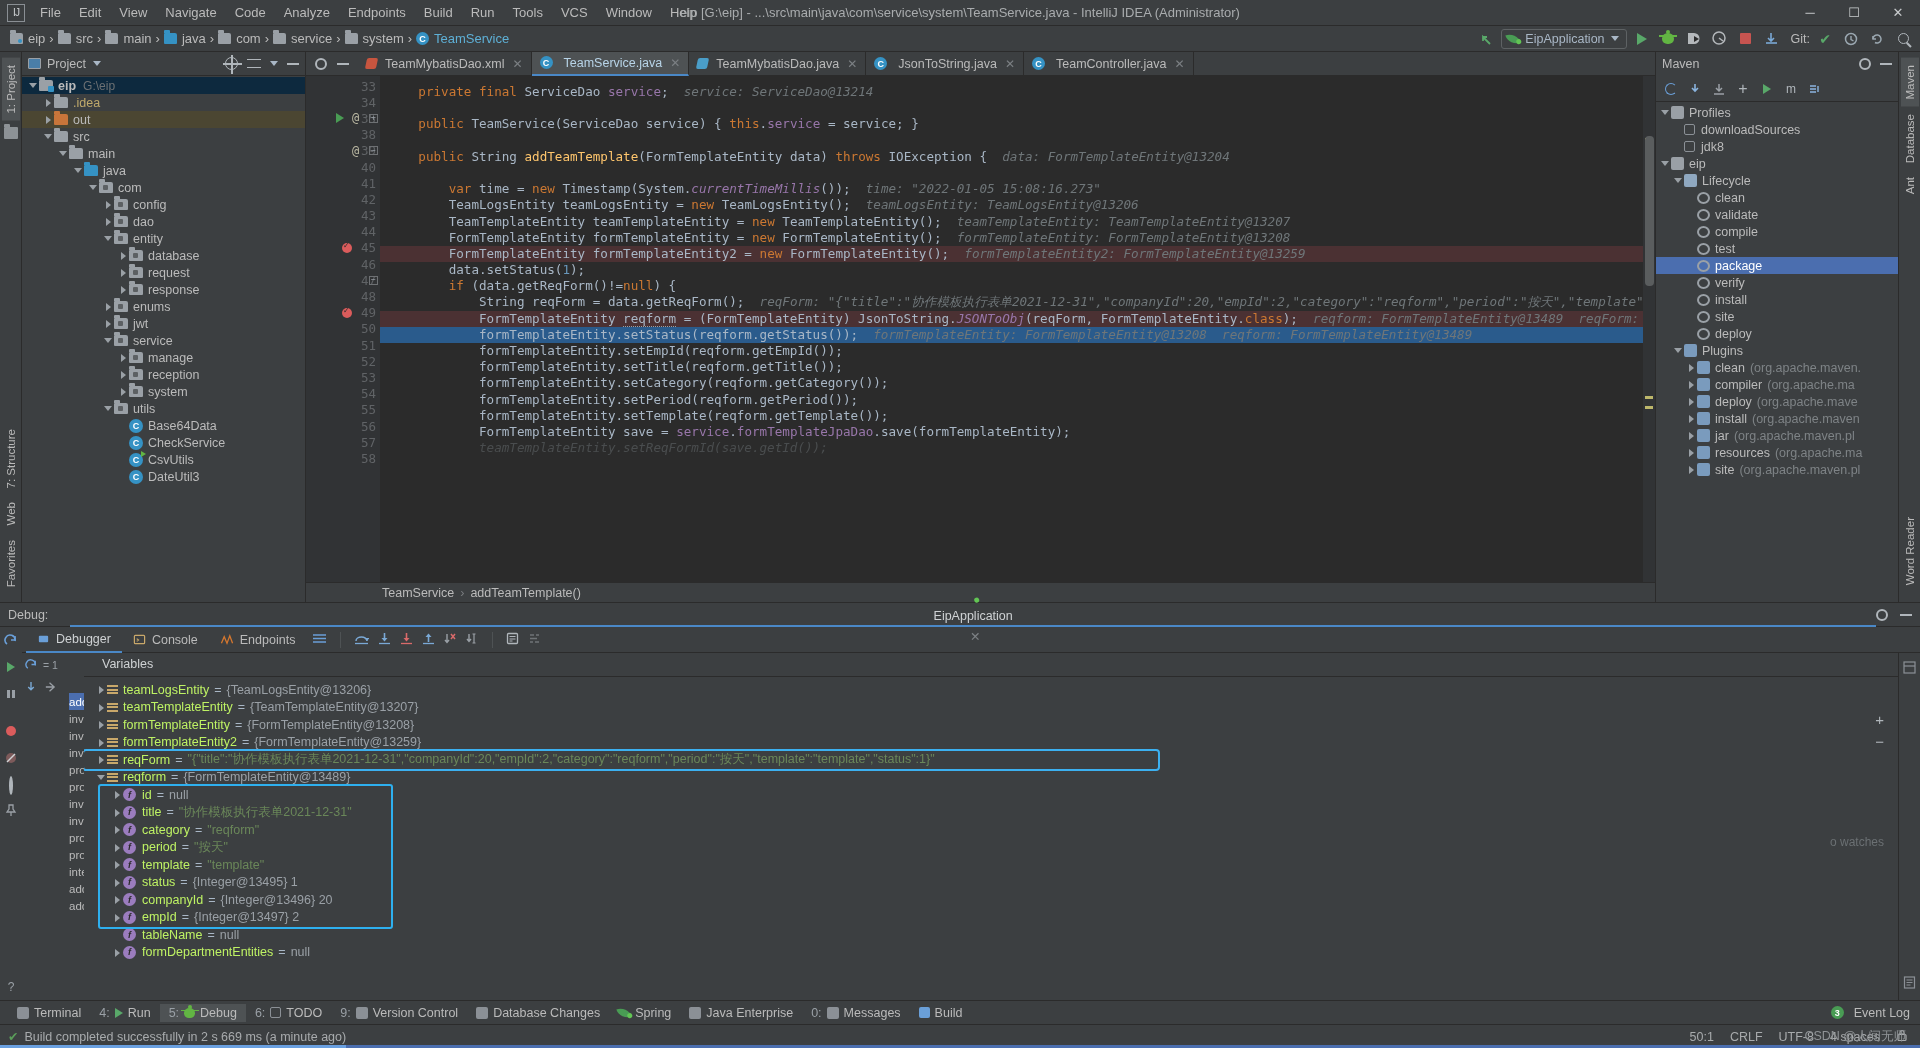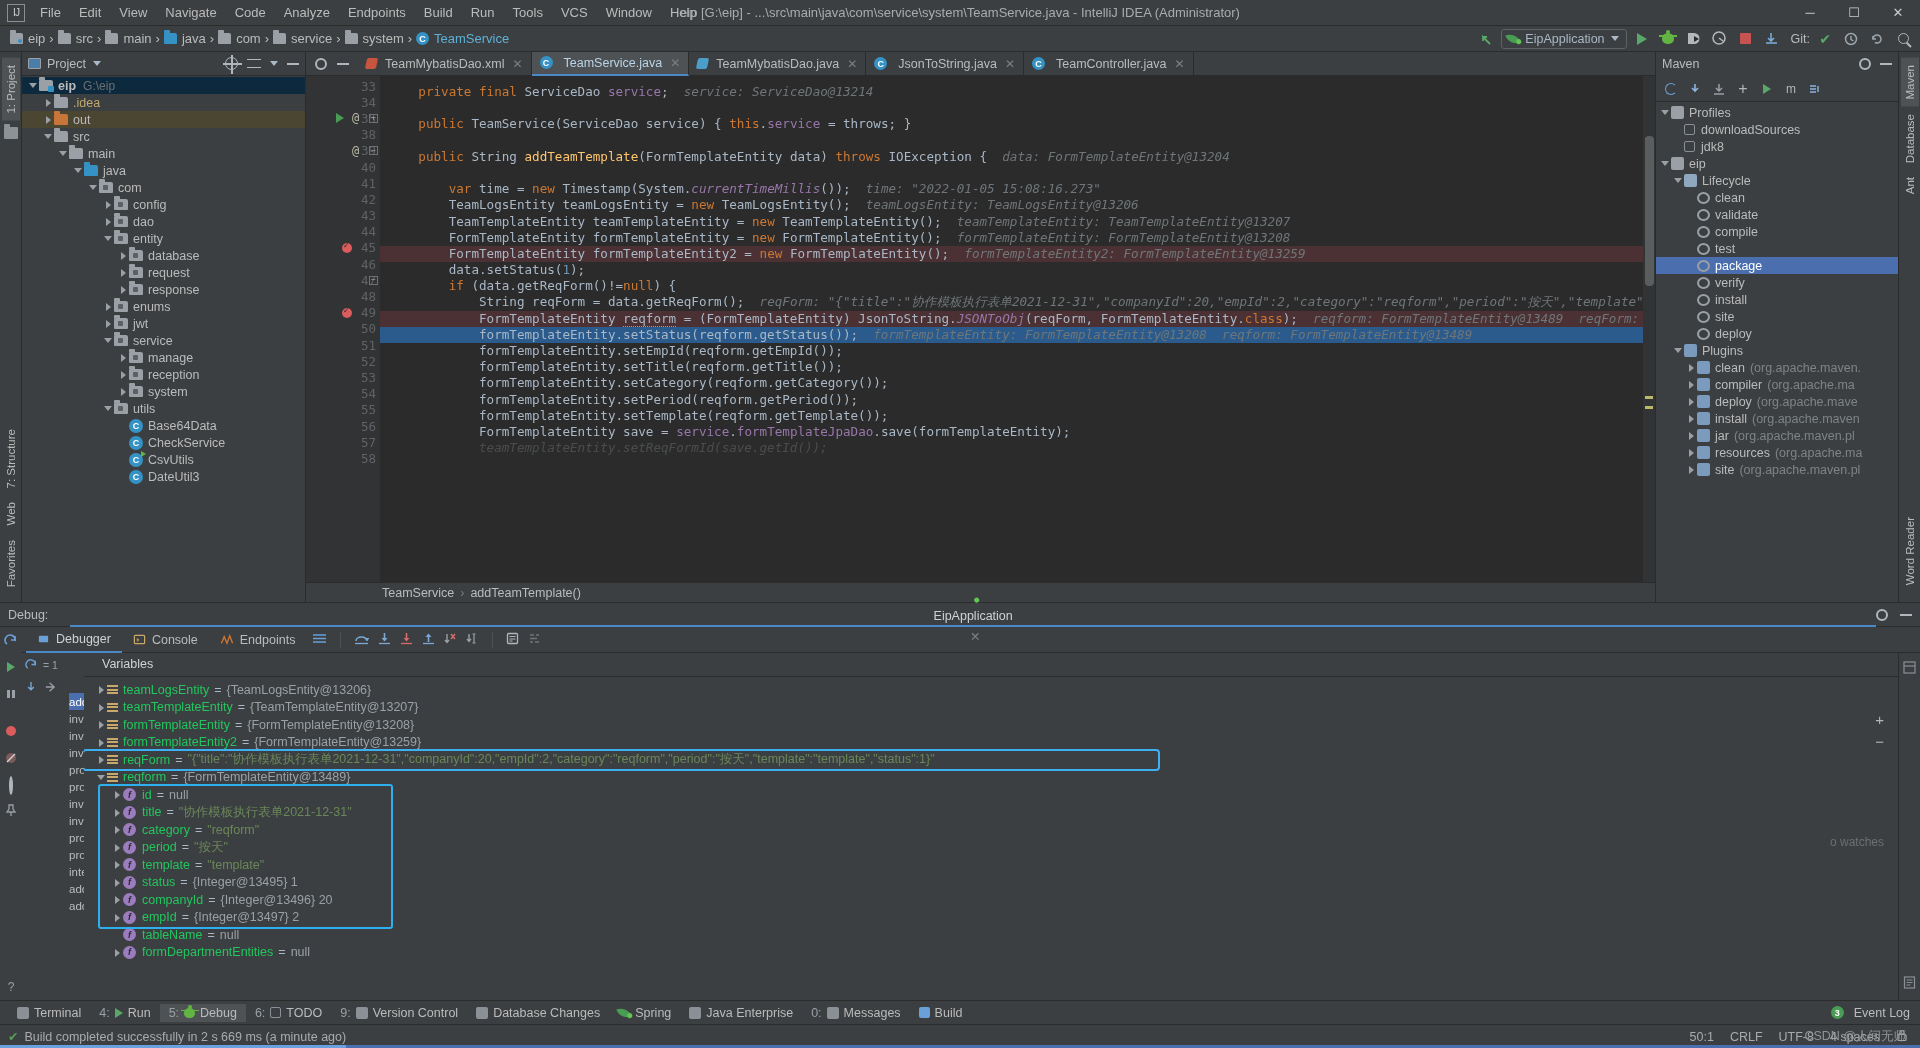--- a/index.html
+++ b/index.html
@@ -223,21 +223,21 @@
 
   .varpanel{ flex:1 1 auto; background:#3c3f41; display:flex; flex-direction:column; min-width:0; }
   .var-tabrow{ height:24px; display:flex; align-items:center; padding-left:10px; border-bottom:1px solid #2b2b2b;}
   .var-tab{ font-size:12.5px; color:#cfd2d4; padding:0 8px; height:24px; display:flex; align-items:center; border-bottom:2px solid transparent;}
   .var-tree{ flex:1 1 auto; overflow:hidden; padding-top:4px; position:relative; font-size:12.5px;}
   .vrow{ height:17.5px; display:flex; align-items:center; white-space:nowrap; padding-left:6px; }
   .vicon-eq{ width:11px;height:11px;margin-right:5px;position:relative;flex:0 0 11px; }
   .vicon-eq i{ position:absolute;left:0;width:11px;height:1.8px;background:#c9a86a; }
   .vicon-f{ width:13px;height:13px;border-radius:50%;background:#9b7cbe;color:#2b2b2b;font-size:9px;display:inline-flex;
             align-items:center;justify-content:center;margin-right:6px;font-weight:bold;flex:0 0 13px; font-style:italic;}
-  .vname{ color:#22c55e; }
+  .vname{ color:#bef264; }
   .veq{ color:#a9b7c6; margin:0 5px; }
   .vval{ color:#9aa0a6; }
   .vval.str{ color:#6a8759; }
   .vhl{ outline:2px solid #3cb0f0; border-radius:2px; }
   .box-hl{ position:absolute; border:2px solid #2eb0ef; border-radius:3px; pointer-events:none; }
   .watches{ position:absolute; right:14px; top:158px; color:#6b7073; font-size:12px; }
   .plus-right{ position:absolute; right:14px; top:34px; color:#b0b6bb; font-size:15px; }
   .minus-right{ position:absolute; right:14px; top:56px; color:#b0b6bb; font-size:15px; }
 
   
@@ -685,21 +685,21 @@
             <div class="gline">
               <span class="num">57</span>
             </div>
             <div class="gline">
               <span class="num">58</span>
             </div>
           </div>
         <div class="codearea" id="codearea">
             <div class="cline">    <span class="kw">private final</span> <span class="txt">ServiceDao</span> <span class="fld">service</span><span class="txt">;</span>  <span class="hint">service: ServiceDao@13214</span></div>
             <div class="cline">&nbsp;</div>
-            <div class="cline">    <span class="kw">public</span> <span class="txt">TeamService(ServiceDao service)</span> <span class="txt">{</span> <span class="kw">this</span><span class="txt">.</span><span class="fld">service</span> <span class="txt">= throws;</span> <span class="txt">}</span></div>
+            <div class="cline">    <span class="kw">public</span> <span class="txt">TeamService(ServiceDao service)</span> <span class="txt">{</span> <span class="kw">this</span><span class="txt">.</span><span class="fld">service</span> <span class="txt">= service;</span> <span class="txt">}</span></div>
             <div class="cline">&nbsp;</div>
             <div class="cline">    <span class="kw">public</span> <span class="txt">String</span> <span class="mth">addTeamTemplate</span><span class="txt">(FormTemplateEntity data)</span> <span class="kw">throws</span> <span class="txt">IOException {</span>  <span class="hint">data: FormTemplateEntity@13204</span></div>
             <div class="cline">&nbsp;</div>
             <div class="cline">        <span class="kw">var</span> <span class="txt">time =</span> <span class="kw">new</span> <span class="txt">Timestamp(System.</span><span class="fld"><i>currentTimeMillis</i></span><span class="txt">());</span>  <span class="hint">time: "2022-01-05 15:08:16.273"</span></div>
             <div class="cline">        <span class="txt">TeamLogsEntity teamLogsEntity =</span> <span class="kw">new</span> <span class="txt">TeamLogsEntity();</span>  <span class="hint">teamLogsEntity: TeamLogsEntity@13206</span></div>
             <div class="cline">        <span class="txt">TeamTemplateEntity teamTemplateEntity =</span> <span class="kw">new</span> <span class="txt">TeamTemplateEntity();</span>  <span class="hint">teamTemplateEntity: TeamTemplateEntity@13207</span></div>
             <div class="cline">        <span class="txt">FormTemplateEntity formTemplateEntity =</span> <span class="kw">new</span> <span class="txt">FormTemplateEntity();</span>  <span class="hint">formTemplateEntity: FormTemplateEntity@13208</span></div>
             <div class="cline bp">        <span class="txt">FormTemplateEntity formTemplateEntity2 =</span> <span class="kw">new</span> <span class="txt">FormTemplateEntity();</span>  <span class="hint">formTemplateEntity2: FormTemplateEntity@13259</span></div>
             <div class="cline">        <span class="txt">data.setStatus(</span><span class="num2">1</span><span class="txt">);</span></div>
             <div class="cline">        <span class="kw">if</span> <span class="txt">(data.getReqForm()!=</span><span class="kw">null</span><span class="txt">) {</span></div>

